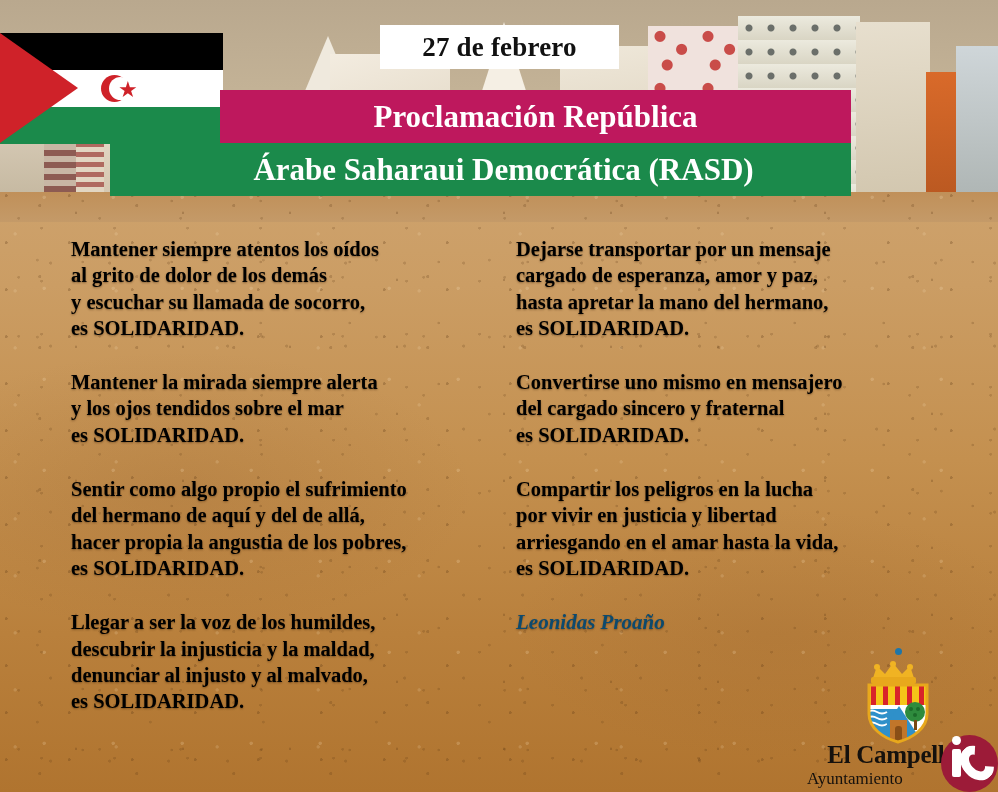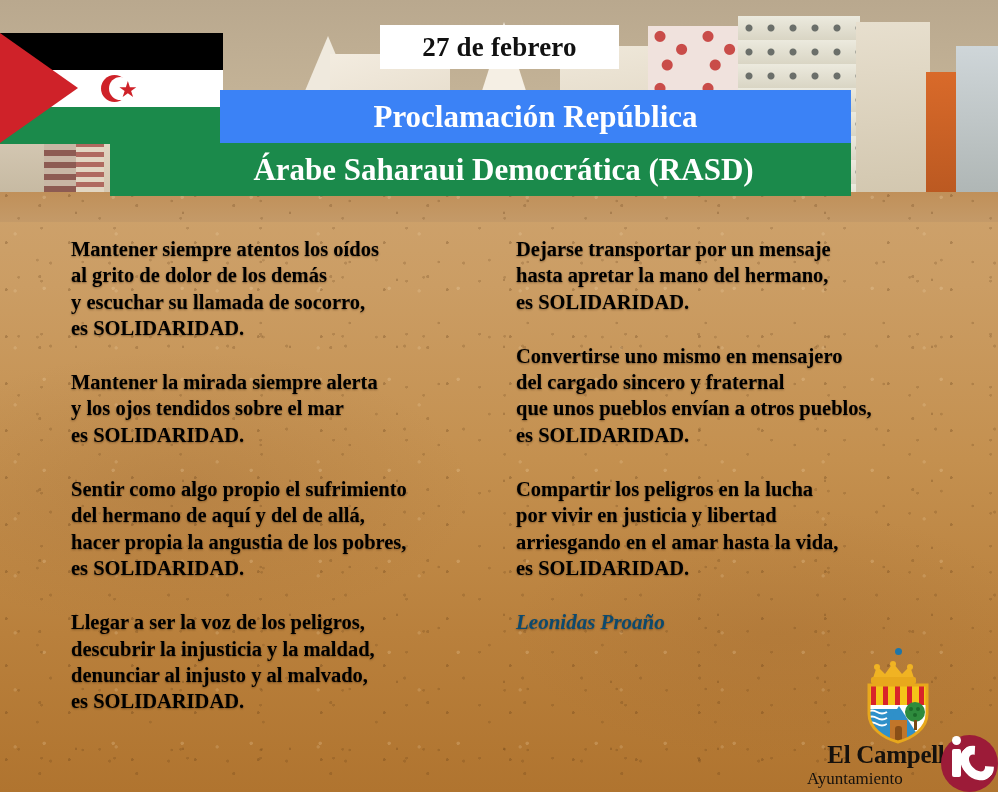--- a/index.html
+++ b/index.html
@@ -87,21 +87,21 @@
   
   .date-box{
     position:absolute;left:380px;top:25px;width:239px;height:44px;background:#fff;
     display:flex;align-items:center;justify-content:center;
   }
   .date-box span{
     font-family:"Liberation Serif", serif;font-weight:bold;font-size:27px;color:#111;
     letter-spacing:.2px;
   }
   .black-bar{
-    position:absolute;left:220px;top:90px;width:631px;height:53px;background:#3b82f6;
+    position:absolute;left:220px;top:90px;width:631px;height:53px;background:#be185d;
     display:flex;align-items:center;justify-content:center;
   }
   .black-bar span{
     font-family:"Liberation Serif", serif;font-weight:bold;font-size:31px;color:#fff;
   }
   .green-bar{
     position:absolute;left:110px;top:143px;width:741px;height:53px;background:#1b8a4b;
     display:flex;align-items:center;justify-content:center;
   }
   .green-bar span{
@@ -233,37 +233,37 @@
         <div class="line">y los ojos tendidos sobre el mar</div>
         <div class="line">es SOLIDARIDAD.</div>
       </div>
       <div class="stanza">
         <div class="line">Sentir como algo propio el sufrimiento</div>
         <div class="line">del hermano de aquí y del de allá,</div>
         <div class="line">hacer propia la angustia de los pobres,</div>
         <div class="line">es SOLIDARIDAD.</div>
       </div>
       <div class="stanza">
-        <div class="line">Llegar a ser la voz de los peligros,</div>
+        <div class="line">Llegar a ser la voz de los humildes,</div>
         <div class="line">descubrir la injusticia y la maldad,</div>
         <div class="line">denunciar al injusto y al malvado,</div>
         <div class="line">es SOLIDARIDAD.</div>
       </div>
     </div>
 
     <div class="col col-right">
       <div class="stanza">
         <div class="line">Dejarse transportar por un mensaje</div>
+        <div class="line">cargado de esperanza, amor y paz,</div>
         <div class="line">hasta apretar la mano del hermano,</div>
         <div class="line">es SOLIDARIDAD.</div>
       </div>
       <div class="stanza">
         <div class="line">Convertirse uno mismo en mensajero</div>
         <div class="line">del cargado sincero y fraternal</div>
-        <div class="line">que unos pueblos envían a otros pueblos,</div>
         <div class="line">es SOLIDARIDAD.</div>
       </div>
       <div class="stanza">
         <div class="line">Compartir los peligros en la lucha</div>
         <div class="line">por vivir en justicia y libertad</div>
         <div class="line">arriesgando en el amar hasta la vida,</div>
         <div class="line">es SOLIDARIDAD.</div>
       </div>
       <div class="author">Leonidas Proaño</div>
     </div>

